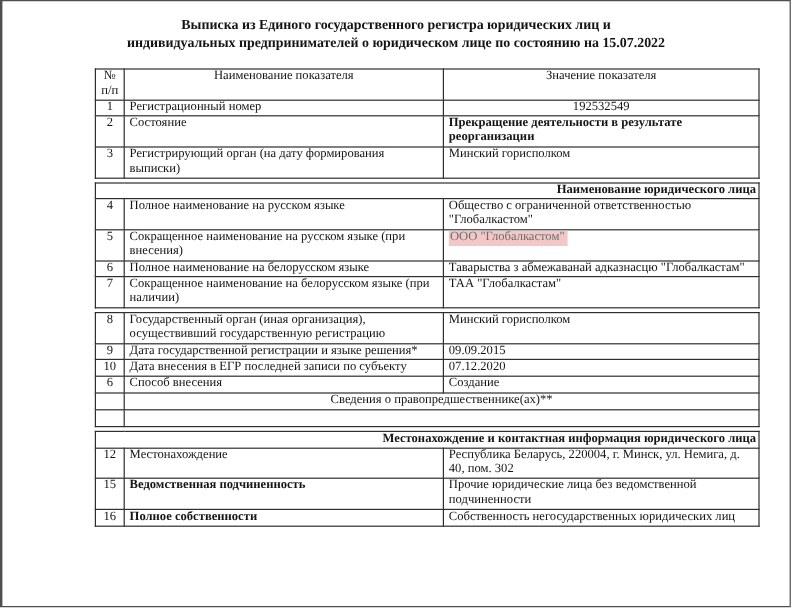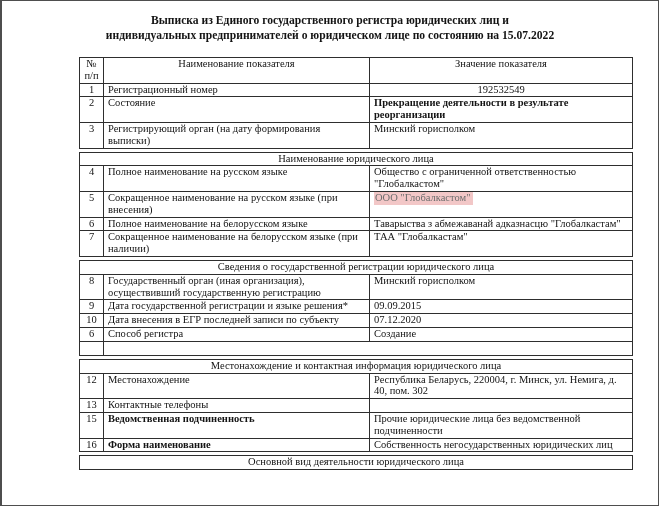--- a/index.html
+++ b/index.html
@@ -28,21 +28,21 @@
   col.c-num{width:24px;}
   col.c-label{width:266px;}
   col.c-value{width:263px;}
   td{
     border:1px solid var(--border,#2e2e2e);
     padding:0 4px 1px 4px;vertical-align:top;
     overflow:hidden;
   }
   td.num{text-align:center;padding:0 1px 1px 1px;}
   td.center{text-align:center;}
-  tr.sec td{font-weight:normal;text-align:center;padding:0 2px 1px 2px;}
+  tr.sec td{font-weight:bold;text-align:right;padding:0 2px 1px 2px;}
   tr.sub td{text-align:center;}
   tr.empty td{height:12px;}
   .b{font-weight:bold;font-family:Liberation Serif, serif;}
   .hdr td{text-align:center;vertical-align:top;}
   .hl{
     background:var(--highlight,#f2c7c7);
     color:var(--highlight_text,#6e6e6e);
     padding:0 3px 1px 1px;display:inline-block;
   }
 </style>
@@ -122,42 +122,43 @@
   </tbody>
     </table>
 
   <table>
     <colgroup>
         <col class="c-num">
         <col class="c-label">
         <col class="c-value">
       </colgroup>
     <tbody>
-        <tr class="sec">
-      <td colspan="3">Сведения о государственной регистрации юридического лица</td>
-    </tr>
     <tr>
       <td class="num">8</td>
       <td>Государственный орган (иная организация), осуществивший государственную регистрацию</td>
       <td>Минский горисполком</td>
     </tr>
     <tr>
       <td class="num">9</td>
       <td>Дата государственной регистрации и языке решения*</td>
       <td>09.09.2015</td>
     </tr>
     <tr>
       <td class="num">10</td>
       <td>Дата внесения в ЕГР последней записи по субъекту</td>
       <td>07.12.2020</td>
     </tr>
     <tr>
       <td class="num">6</td>
-      <td>Способ регистра</td>
+      <td>Способ внесения</td>
       <td>Создание</td>
+    </tr>
+    <tr class="sub">
+      <td class="num"></td>
+      <td colspan="2">Сведения о правопредшественнике(ах)**</td>
     </tr>
     <tr class="empty">
       <td class="num"></td>
       <td colspan="2"></td>
     </tr>
   </tbody>
     </table>
 
   <table>
     <colgroup>
@@ -168,43 +169,26 @@
     <tbody>
         <tr class="sec">
       <td colspan="3">Местонахождение и контактная информация юридического лица</td>
     </tr>
     <tr>
       <td class="num">12</td>
       <td>Местонахождение</td>
       <td>Республика Беларусь, 220004, г. Минск, ул. Немига, д. 40, пом. 302</td>
     </tr>
     <tr>
-      <td class="num">13</td>
-      <td>Контактные телефоны</td>
-      <td></td>
-    </tr>
-    <tr>
       <td class="num">15</td>
       <td class="b">Ведомственная подчиненность</td>
       <td>Прочие юридические лица без ведомственной подчиненности</td>
     </tr>
     <tr>
       <td class="num">16</td>
-      <td class="b">Форма наименование</td>
+      <td class="b">Полное собственности</td>
       <td>Собственность негосударственных юридических лиц</td>
     </tr>
   </tbody>
     </table>
 
-  <table>
-    <colgroup>
-        <col class="c-num">
-        <col class="c-label">
-        <col class="c-value">
-      </colgroup>
-    <tbody>
-        <tr class="sec">
-      <td colspan="3">Основной вид деятельности юридического лица</td>
-    </tr>
-  </tbody>
-    </table>
 
 </div>
 
 </body></html>

